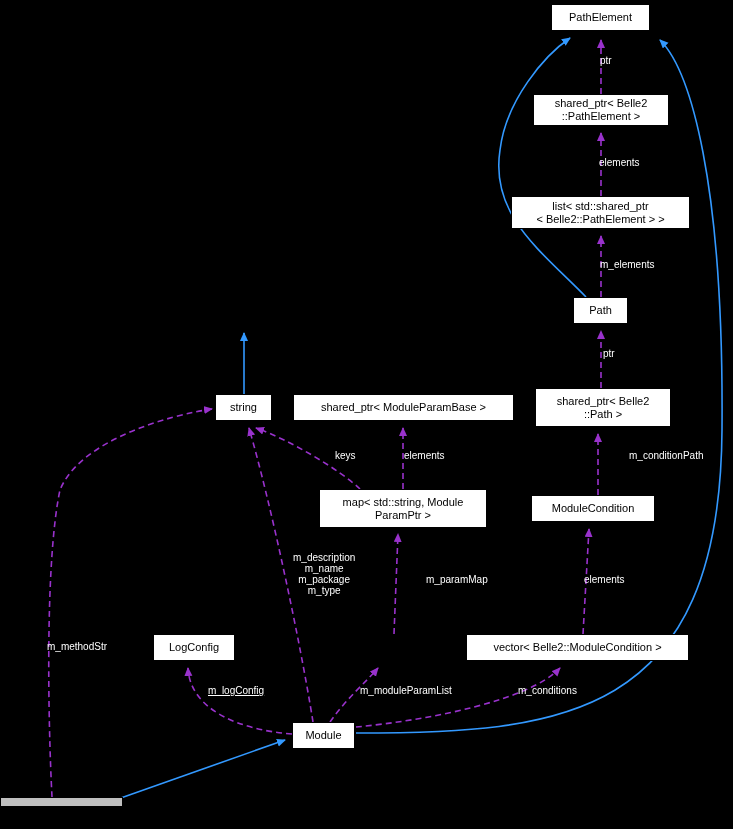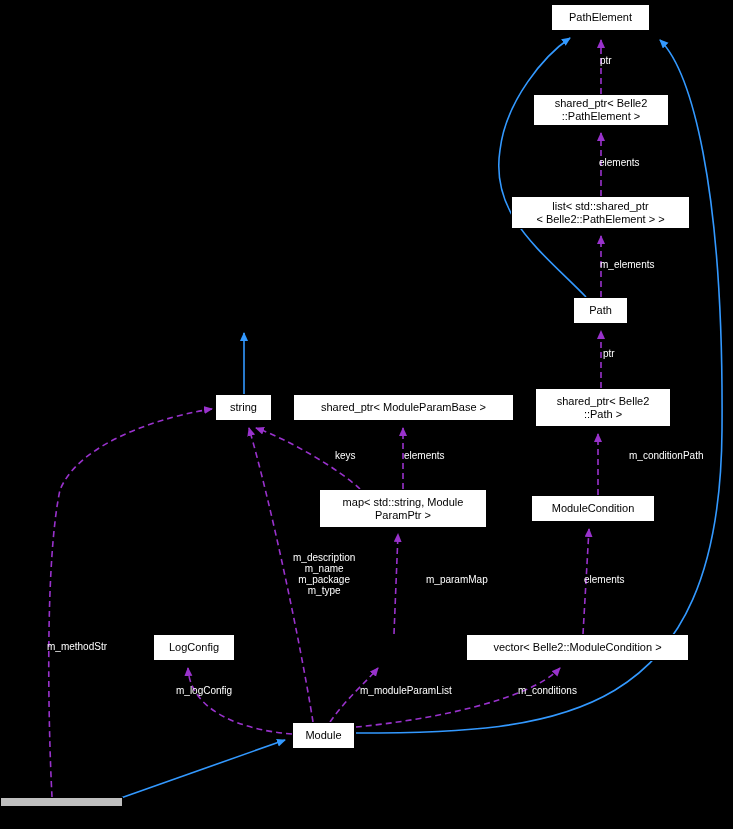--- a/index.html
+++ b/index.html
@@ -127,17 +127,17 @@
   <div class="edge-label" style="left:335px;top:450px;">keys</div>
   <div class="edge-label" style="left:404px;top:450px;">elements</div>
   <div class="edge-label" style="left:597px;top:450px;padding-left:32px;">m_conditionPath</div>
   <div class="edge-label" style="left:293px;top:552px;text-align:center;">m_description
 m_name
 m_package
 m_type</div>
   <div class="edge-label" style="left:400px;top:574px;margin-left:26px;">m_paramMap</div>
   <div class="edge-label" style="left:584px;top:574px;">elements</div>
   <div class="edge-label" style="left:47px;top:641px;">m_methodStr</div>
-  <div class="edge-label" style="left:176px;top:685px;">m_logConfig</div>
+  <div class="edge-label" style="left:208px;top:685px;text-decoration:underline;">m_logConfig</div>
   <div class="edge-label" style="left:360px;top:685px;">m_moduleParamList</div>
   <div class="edge-label" style="left:518px;top:685px;">m_conditions</div>
 
 </div>
 
 </body></html>

